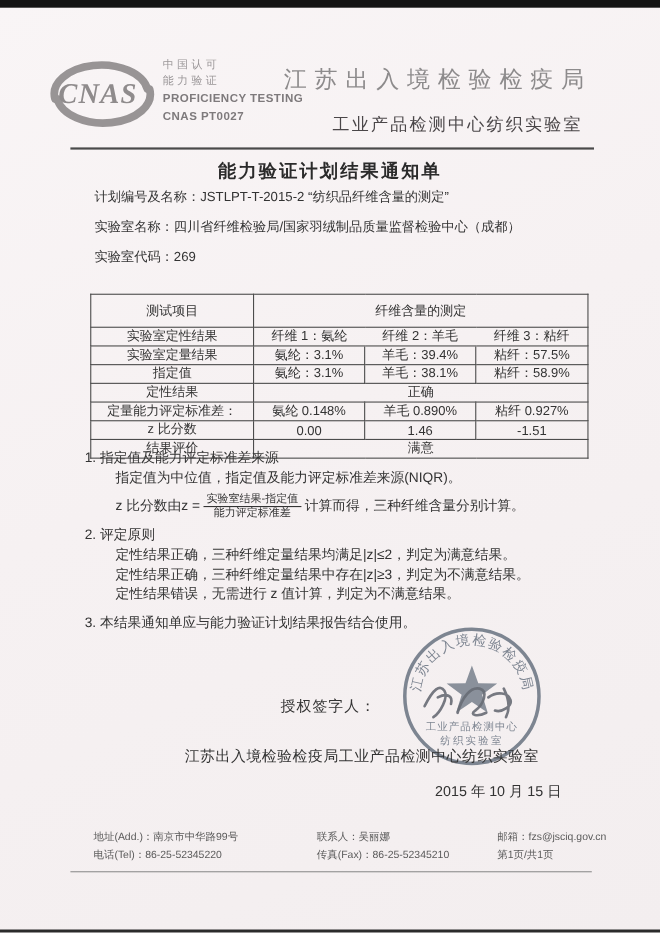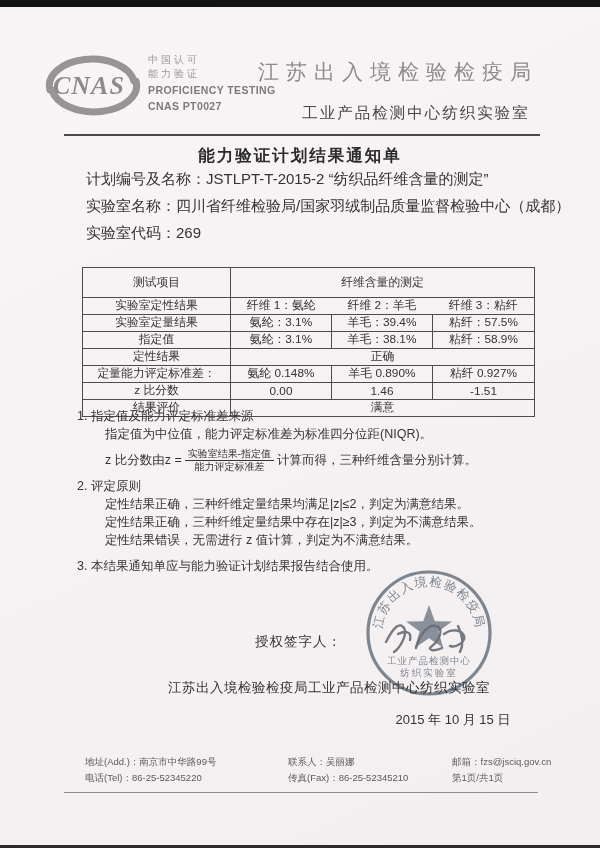--- a/index.html
+++ b/index.html
@@ -21,21 +21,21 @@
   .cnas-en { font-size:10.5px; color:#7e7a7c; font-weight:bold; letter-spacing:.4px; margin-top:2px; }
   .bureau-title { position:absolute; left:252px; top:58px; width:292px; text-align:center;
     font-size:21px; letter-spacing:7px; color:#8d8b8c; font-weight:500; white-space:nowrap; }
   .lab-title { position:absolute; left:290px; top:103px; width:252px; text-align:center;
     font-size:15.5px; color:#4a4648; letter-spacing:2px; white-space:nowrap; }
   .header-rule { position:absolute; left:64px; top:134px; width:476px; height:2px; background:#4a4a4a; }
 
   .doc-title { position:absolute; left:0; top:145px; width:600px; text-align:center;
     font-size:16.5px; font-weight:bold; color:#2b2b2b; letter-spacing:2px; }
 
-  .info-lines { position:absolute; left:86px; top:169px; font-size:15px; color:#333; }
+  .info-lines { position:absolute; left:86px; top:169px; font-size:12px; color:#333; }
   .info-line { height:27px; line-height:20px; white-space:nowrap; }
 
   
   .result-table { position:absolute; left:82px; top:267px; width:452px;
     border-collapse:collapse; font-size:11.8px; color:#333; text-align:center; table-layout:fixed; }
   .result-table td { border:1px solid #4c4c4c; height:16px; padding:0 2px; white-space:nowrap; overflow:hidden; }
   .result-table tr.hdr td { height:30px; }
   .result-table td.nl { border-left:hidden; }
 
   
@@ -142,21 +142,21 @@
     </tr>
     <tr>
       <td>结果评价</td>
       <td colspan="3">满意</td>
     </tr>
   </tbody>
     </table>
 
   <div class="notes">
     <div class="note-num">1. 指定值及能力评定标准差来源</div>
-    <div class="note-body">指定值为中位值，能力评定标准差为标准四分位距(NIQR)。</div>
+    <div class="note-body">指定值为中位值，指定值及能力评定标准差来源(NIQR)。</div>
     <div class="formula-line">
       <span>z 比分数由z =</span>
       <span class="frac">
         <span class="num">实验室结果-指定值</span>
         <span class="den">能力评定标准差</span>
       </span>
       <span>计算而得，三种纤维含量分别计算。</span>
     </div>
     <div class="note-num">2. 评定原则</div>
     <div class="note-body">定性结果正确，三种纤维定量结果均满足|z|≤2，判定为满意结果。</div>

